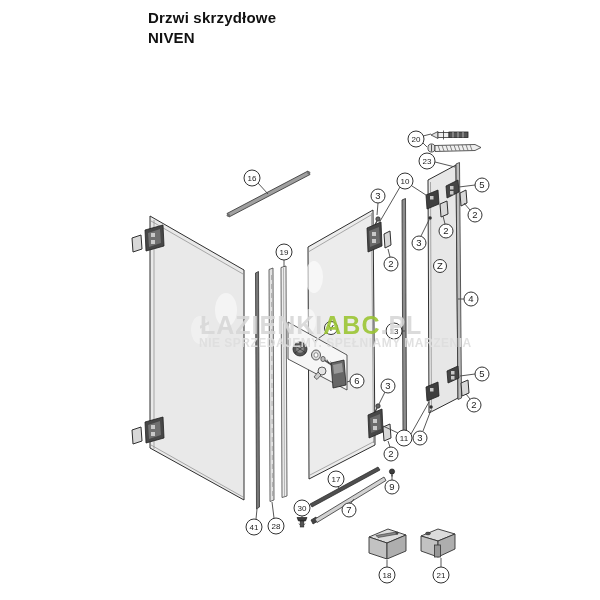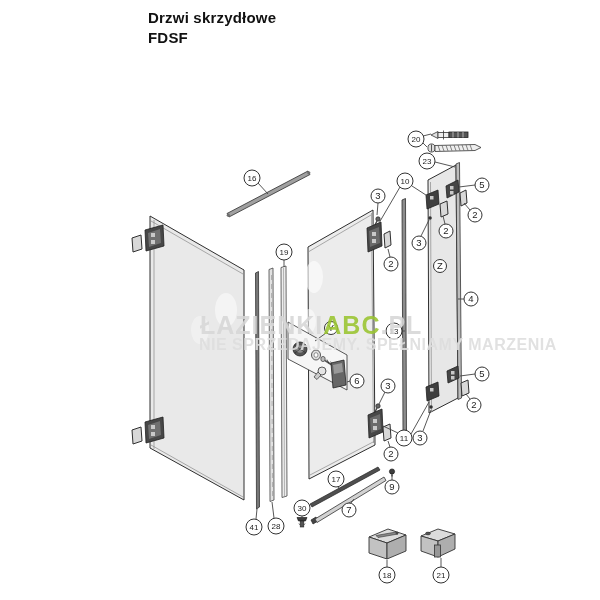--- a/index.html
+++ b/index.html
@@ -5,35 +5,35 @@
   html,body{margin:0;padding:0;background:#fff;}
   .page{position:relative;width:556px;height:600px;background:#ffffff;
         font-family:"Liberation Sans",sans-serif;overflow:hidden;}
   .title-block{position:absolute;left:148px;top:8px;z-index:1;color:#111;
         font-weight:bold;font-size:15px;line-height:19.5px;letter-spacing:.2px;}
   svg.diagram{position:absolute;left:0;top:0;z-index:2;}
   .wm1{position:absolute;left:200px;top:311px;z-index:3;white-space:nowrap;
        font-weight:bold;font-size:25px;letter-spacing:1px;color:#d7d7d7;opacity:.88;}
   .wm1 .accent{color:#9ac530;}
   .wm2{position:absolute;left:199px;top:336px;z-index:3;white-space:nowrap;
-       font-weight:bold;font-size:16px;letter-spacing:.5px;color:#dedede;opacity:.9;}
+       font-weight:bold;font-size:12px;letter-spacing:.5px;color:#dedede;opacity:.9;}
   .callout-circle{fill:#ffffff;stroke:#333;stroke-width:1;}
   .callout-text{fill:#1d1d1d;font-family:"Liberation Sans",sans-serif;font-weight:normal;}
   .leader{stroke:#444;stroke-width:.9;fill:none;}
   .outline{stroke:#2f2f2f;stroke-width:1;}
   .thin{stroke:#8a8a8a;stroke-width:.7;fill:none;}
 </style>
 </head>
 <body>
 
 <div class="page">
 
   <div class="title-block">
     <div>Drzwi skrzydłowe</div>
-    <div>FDSF</div>
+    <div>NIVEN</div>
   </div>
 
   <svg class="diagram" width="600" height="600" viewBox="0 0 600 600">
 
     <g>
       <polygon points="150,216 244,270 244,500 150,448" fill="#e9e9e9" class="outline"></polygon>
       <line x1="151" y1="221" x2="243" y2="274" class="thin"></line>
       <line x1="154" y1="220" x2="154" y2="449" class="thin"></line>
       <line x1="151" y1="445" x2="243" y2="497" class="thin"></line>
       <ellipse cx="226" cy="310" rx="11" ry="17" fill="#ffffff" opacity="0.5"></ellipse>

